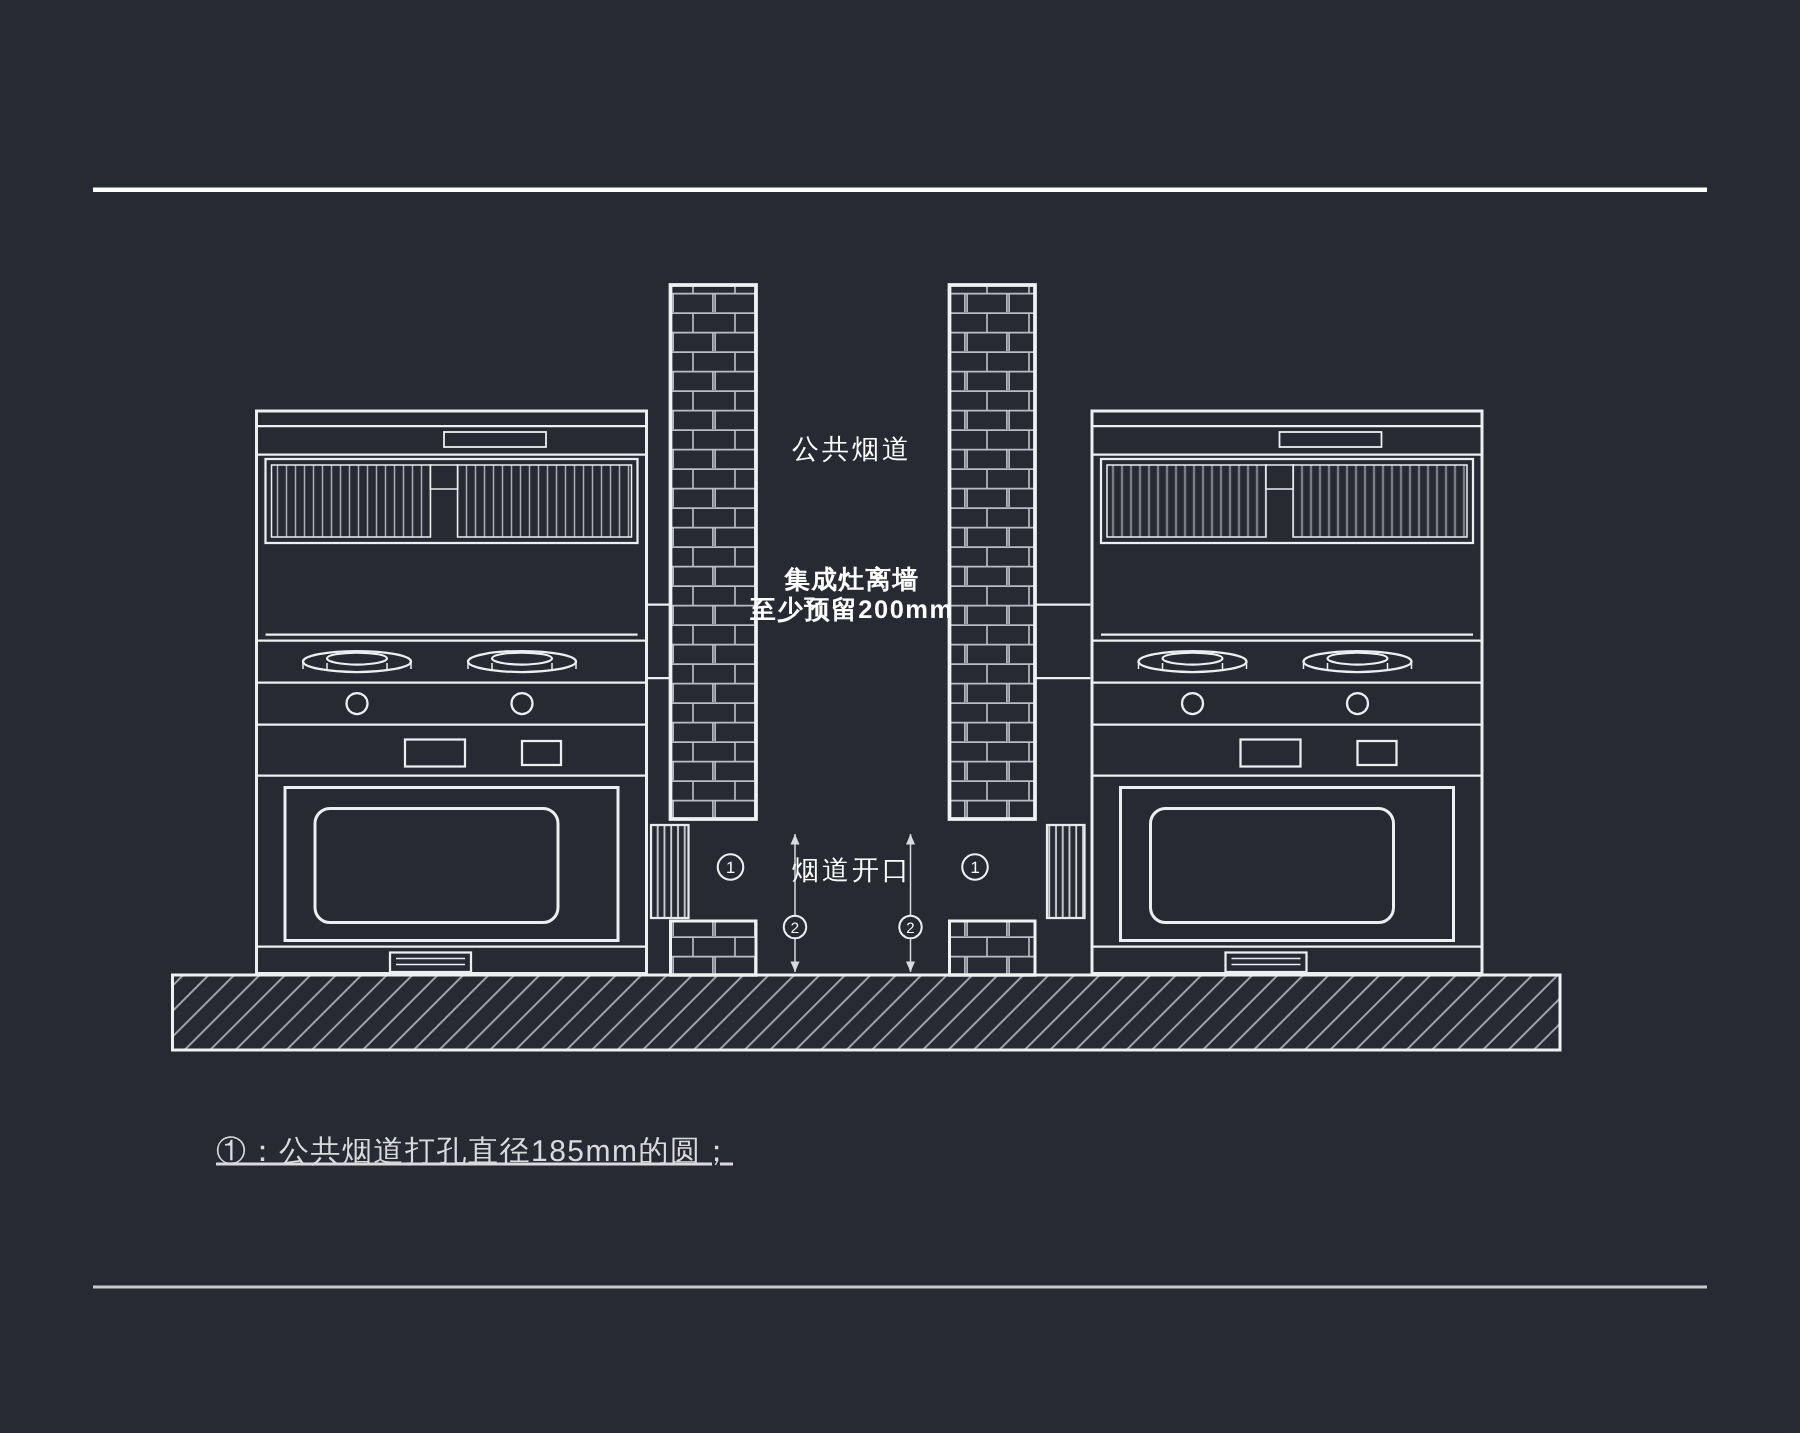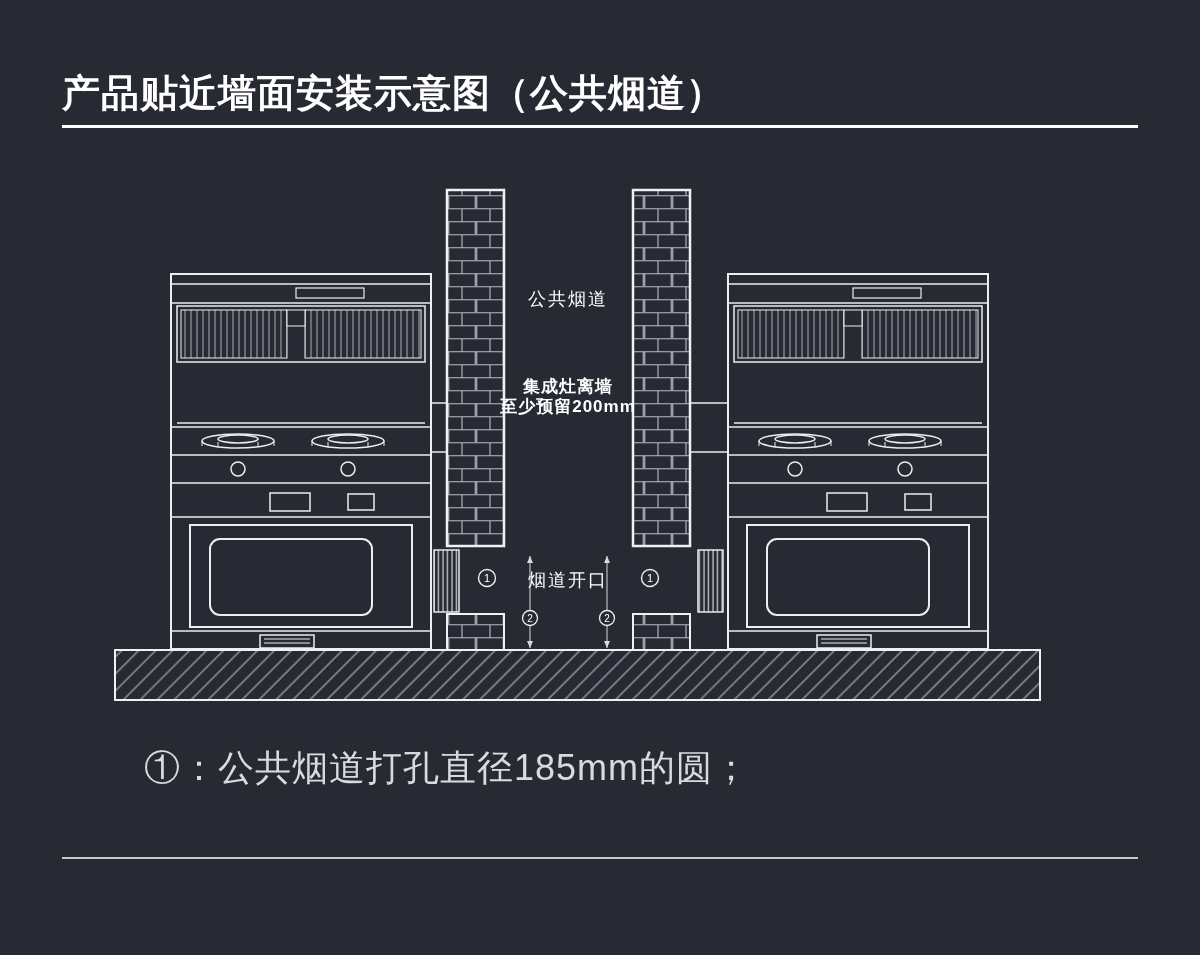--- a/index.html
+++ b/index.html
@@ -30,39 +30,39 @@
     height: 3px;
     background: #ffffff;
   }
   .diagram-svg { position: absolute; left: 0; top: 0; }
   .diagram-svg text { font-family: "Liberation Sans", sans-serif; fill: #ffffff; }
   .notes {
     position: absolute;
     left: 144px;
     top: 748px;
     color: #dadadd;
-    font-size: 36px;
+    font-size: 20px;
     line-height: 40px;
     letter-spacing: 1px;
+    text-decoration: underline;
   }
   .bottom-rule {
     position: absolute;
     left: 62px;
     top: 857px;
     width: 1076px;
     height: 2px;
     background: #c9c9cd;
   }
 </style>
 </head>
 <body>
 
 <div class="page">
 
-  <h1 class="page-title">产品贴近墙面安装示意图（公共烟道）</h1>
   <div class="title-rule"></div>
 
   <svg class="diagram-svg" width="1200" height="955" viewBox="0 0 1200 955">
     <defs>
 
       <pattern id="vhatch" width="6" height="10" patternUnits="userSpaceOnUse">
         <path d="M3,0 V10" stroke="#a9adb5" stroke-width="1"></path>
       </pattern>
 
       <pattern id="dhatch" width="4.5" height="10" patternUnits="userSpaceOnUse">

